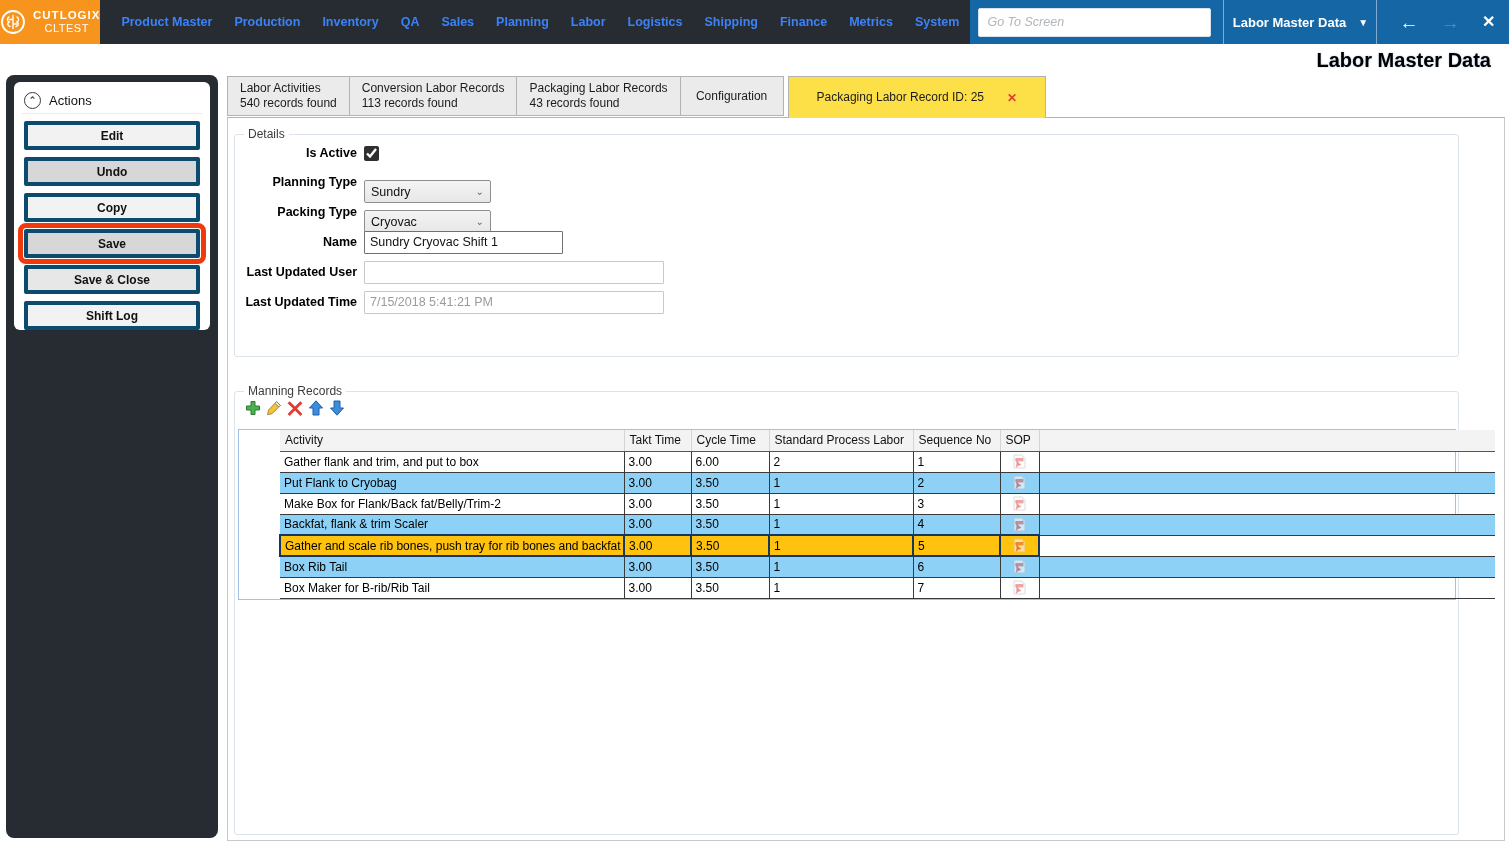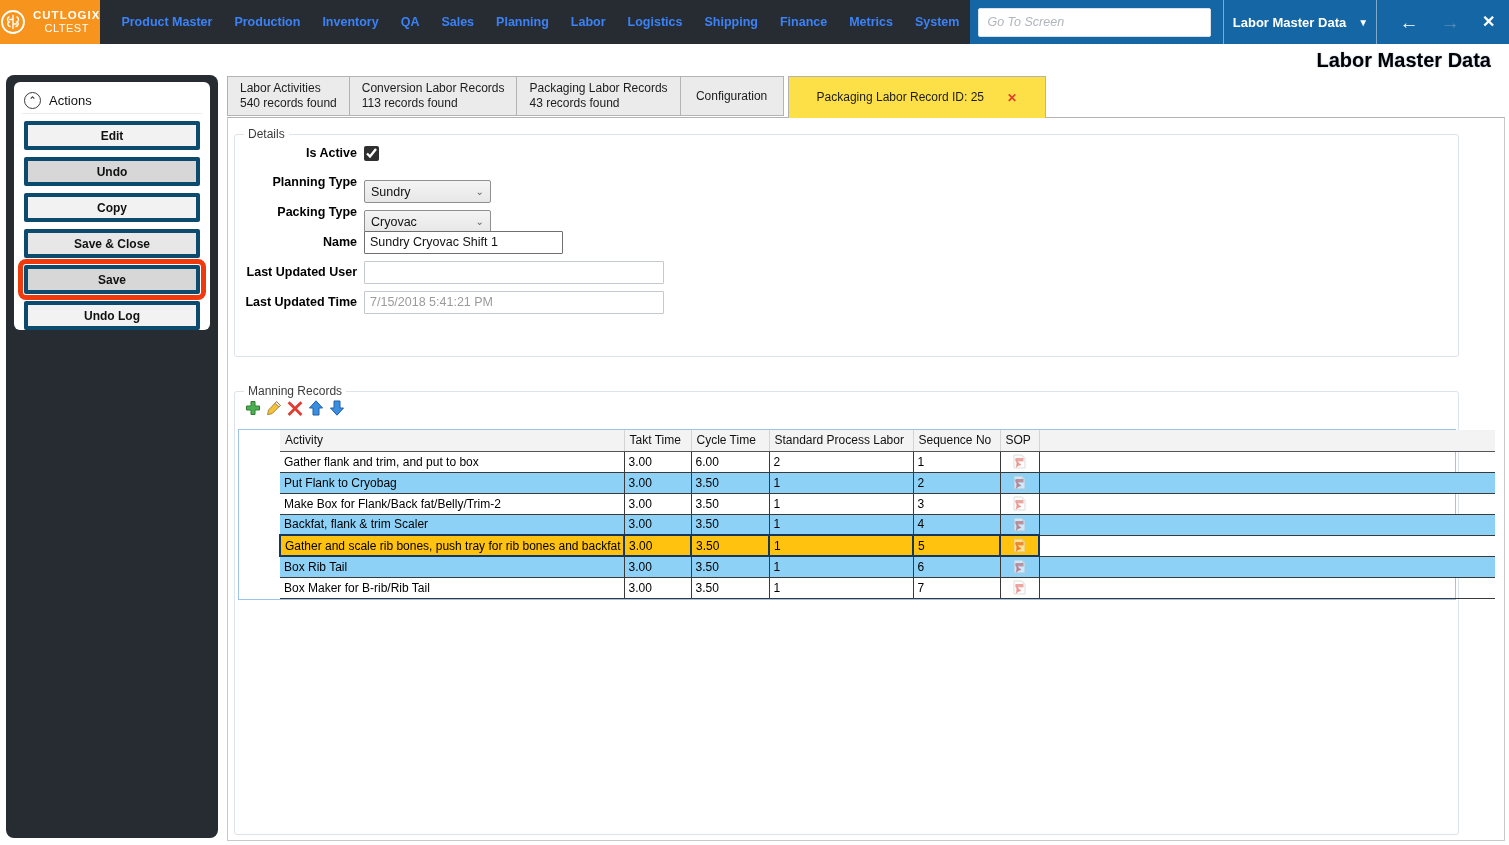--- a/index.html
+++ b/index.html
@@ -159,23 +159,23 @@
 <div class="sidebar">
   <div class="actions-card">
     <div class="actions-hd">
       <span class="chev-circle">⌃</span>
       <span class="t">Actions</span>
     </div>
     <div id="actions-list">
         <div class="abtn light">Edit</div>
         <div class="abtn dark">Undo</div>
         <div class="abtn light">Copy</div>
+        <div class="abtn dark hl">Save</div>
         <div class="abtn medium">Save &amp; Close</div>
-        <div class="abtn dark hl">Save</div>
-        <div class="abtn light">Undo Log</div>
+        <div class="abtn light">Shift Log</div>
       </div>
   </div>
 </div>
 
 <div class="tabstrip" id="tabstrip">
     <div class="tab">
       <div class="tl1">Labor Activities</div>
       <div class="tl2">540 records found</div>
     </div>
     <div class="tab">

